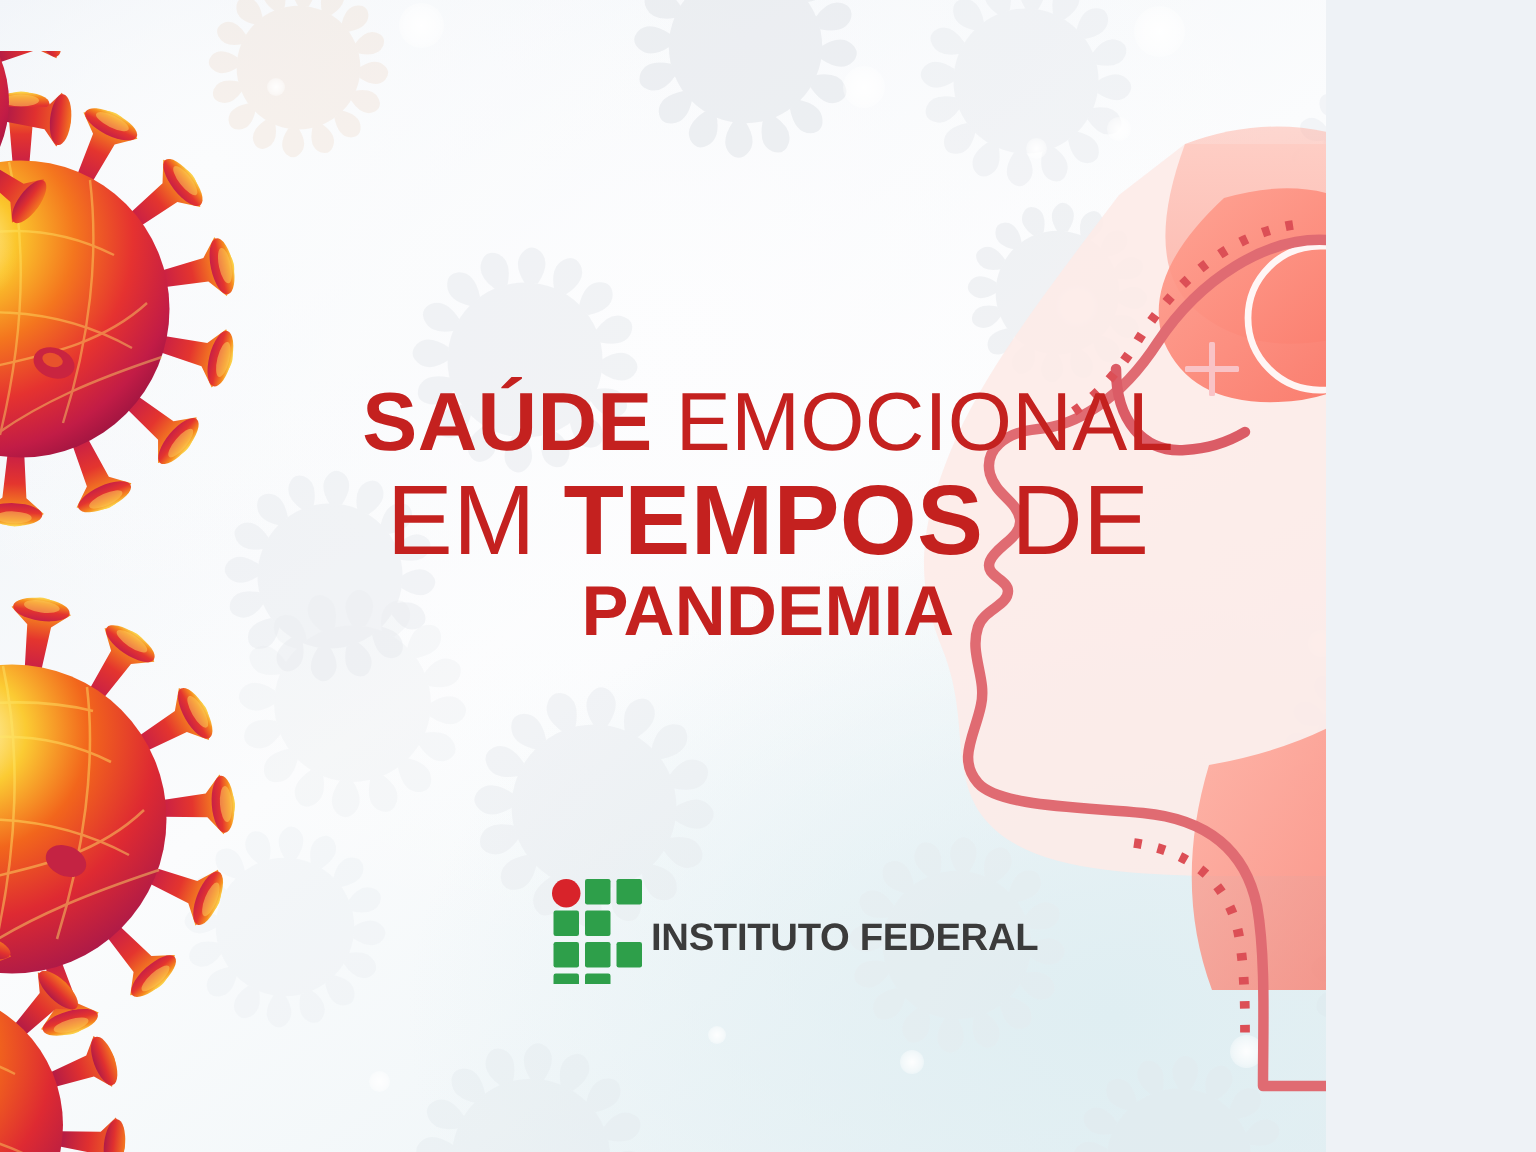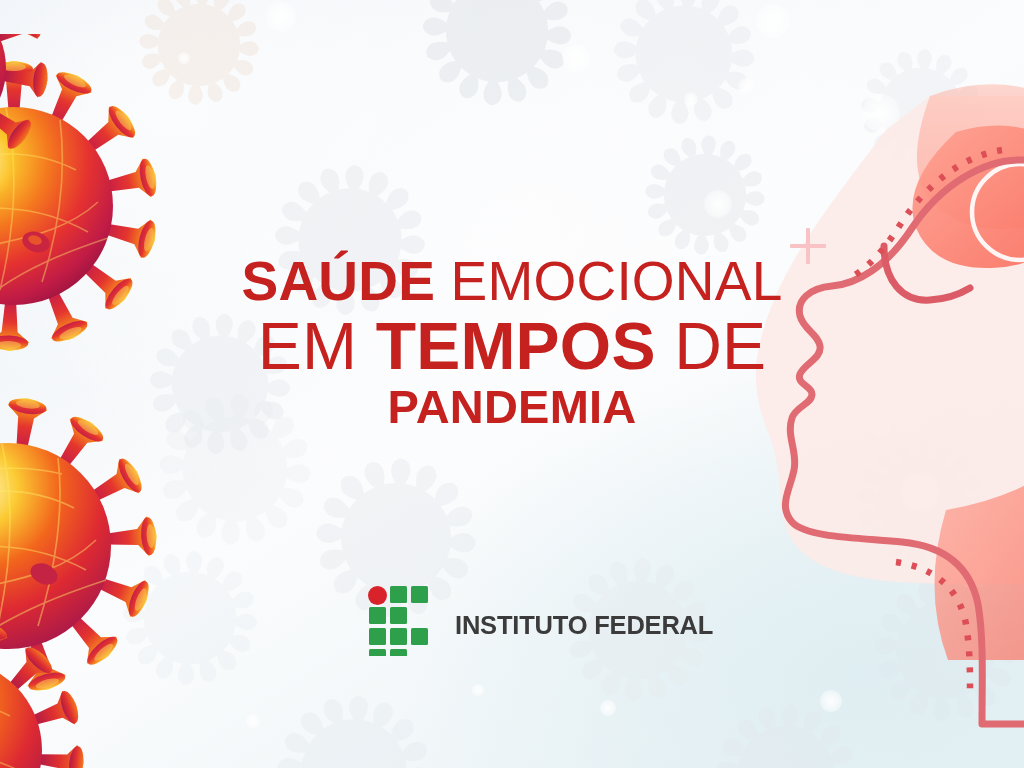--- a/index.html
+++ b/index.html
@@ -6,21 +6,21 @@
   * { margin:0; padding:0; box-sizing:border-box; }
   html,body { width:1024px; height:768px; overflow:hidden; }
   body {
     font-family:"Liberation Sans", sans-serif;
     background:#eef2f6;
   }
 
   
   #poster {
     position:relative;
-    width:1024px; height:768px;
+    width:884px; height:768px;
     overflow:hidden;
     background:
       radial-gradient(ellipse 760px 520px at 84% 88%, #dfeef2 0%, rgba(223,238,242,0) 62%),
       radial-gradient(ellipse 620px 460px at 16% 14%, #fbfcfd 0%, rgba(251,252,253,0) 66%),
       radial-gradient(ellipse 700px 600px at 50% 30%, #fdfdfe 0%, rgba(253,253,254,0) 70%),
       linear-gradient(147deg, #e9eef5 0%, #f4f7fa 26%, #fbfcfd 48%, #f2f7f9 72%, #e4eff3 100%);
   }
 
   .layer { position:absolute; inset:0; }
   .noclick { pointer-events:none; }
@@ -48,21 +48,21 @@
     color:#C4211F;
   }
   #headline .ln { display:block; white-space:nowrap; }
   #headline .l1 { font-size:55px; }
   #headline .l2 { font-size:66px; margin-top:6px; }
   #headline .l3 { font-size:47px; margin-top:6px; }
   .thin { font-weight:400; }
   .fat  { font-weight:700; }
 
   
-  #logo { position:absolute; left:368px; top:586px; display:flex; align-items:flex-start; gap:25px; }
+  #logo { position:absolute; left:368px; top:586px; display:flex; align-items:flex-start; gap:4px; }
   #logo-mark { width:62px; height:70px; display:block; }
   #logo-text { padding-top:27px; }
   #logo-name { font-size:25.5px; font-weight:700; color:#3B3B3B; letter-spacing:-.2px; line-height:1; }
   #logo-sub  { font-size:17px; font-weight:400; color:#3B3B3B; line-height:1.15; text-align:right; margin-top:2px; }
 
   
   #plus-mark { position:absolute; left:790px; top:228px; width:36px; height:36px; }
   #plus-mark i { position:absolute; background:#F9C3C6; border-radius:1px; display:block; }
   #plus-mark i.h { left:0; top:16px; width:36px; height:4px; }
   #plus-mark i.v { left:16px; top:0; width:4px; height:36px; }

